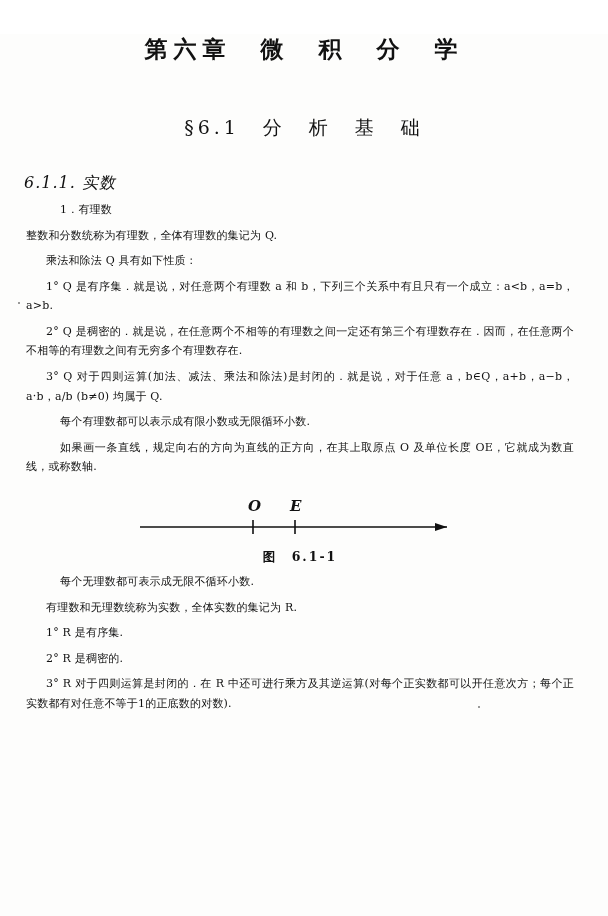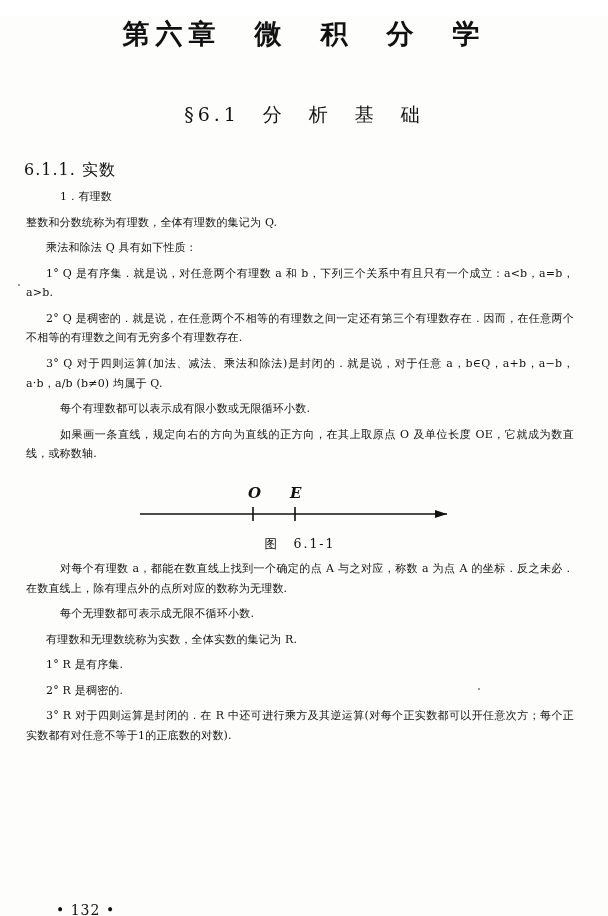--- a/index.html
+++ b/index.html
@@ -19,38 +19,39 @@
     position: relative;
     width: 608px;
     height: 916px;
     padding: 0;
     box-sizing: border-box;
     
     background: #fdfdfc;
   }
   .chapter-title {
     text-align: center;
-    font-size: 27px;
+    font-size: 23px;
     font-weight: bold;
     letter-spacing: 6px;
-    margin-top: 16px;
+    margin-top: 34px;
     font-family: "DejaVu Serif", serif;
   }
   .section-title {
     text-align: center;
     font-size: 19px;
     font-weight: normal;
     letter-spacing: 4px;
     margin-top: 50px;
   }
   .subsection-title {
     font-size: 16px;
     margin-top: 32px;
     margin-left: 24px;
     letter-spacing: 1px;
+    font-style: italic;
   }
   .body-wrap {
     margin: 0 34px 0 26px;
   }
   p.para {
     font-size: 11px;
     line-height: 1.78;
     margin: 6px 0 0 0;
     text-align: justify;
     letter-spacing: 0.2px;
@@ -63,20 +64,21 @@
     position: relative;
     height: 52px;
   }
   .axis-svg { display: block; margin: 0 auto; }
   .figcap {
     text-align: center;
     font-size: 12.5px;
     letter-spacing: 2px;
     margin-top: 2px;
     margin-bottom: 4px;
+    font-weight: bold;
   }
   .footer {
     position: absolute;
     bottom: 14px;
     left: 56px;
     font-size: 14px;
     letter-spacing: 1px;
   }
   .speck {
     position: absolute;
@@ -119,21 +121,20 @@
         <polygon points="312,32 300,28 300,36" fill="#111"></polygon>
         <line x1="118" y1="25" x2="118" y2="39" stroke="#111" stroke-width="1.6"></line>
         <line x1="160" y1="25" x2="160" y2="39" stroke="#111" stroke-width="1.6"></line>
         <text x="113" y="16" font-size="15" font-style="italic" font-weight="bold" font-family="DejaVu Serif, serif" fill="#111">O</text>
         <text x="155" y="16" font-size="15" font-style="italic" font-weight="bold" font-family="DejaVu Serif, serif" fill="#111">E</text>
       </svg>
     </div>
 
     <div class="figcap">图　6.1-1</div>
 
-    <p class="para indent2">对每个有理数 a，都能在数直线上找到一个确定的点 A 与之对应，称数 a 为点 A 的坐标．反之未必．在数直线上，除有理点外的点所对应的数称为无理数.</p>
 
     <p class="para indent2">每个无理数都可表示成无限不循环小数.</p>
 
 
     <p class="para indent1">有理数和无理数统称为实数，全体实数的集记为 R.</p>
 
 
     <p class="para indent1">1° R 是有序集.</p>
 
     <p class="para indent1">2° R 是稠密的.</p>

